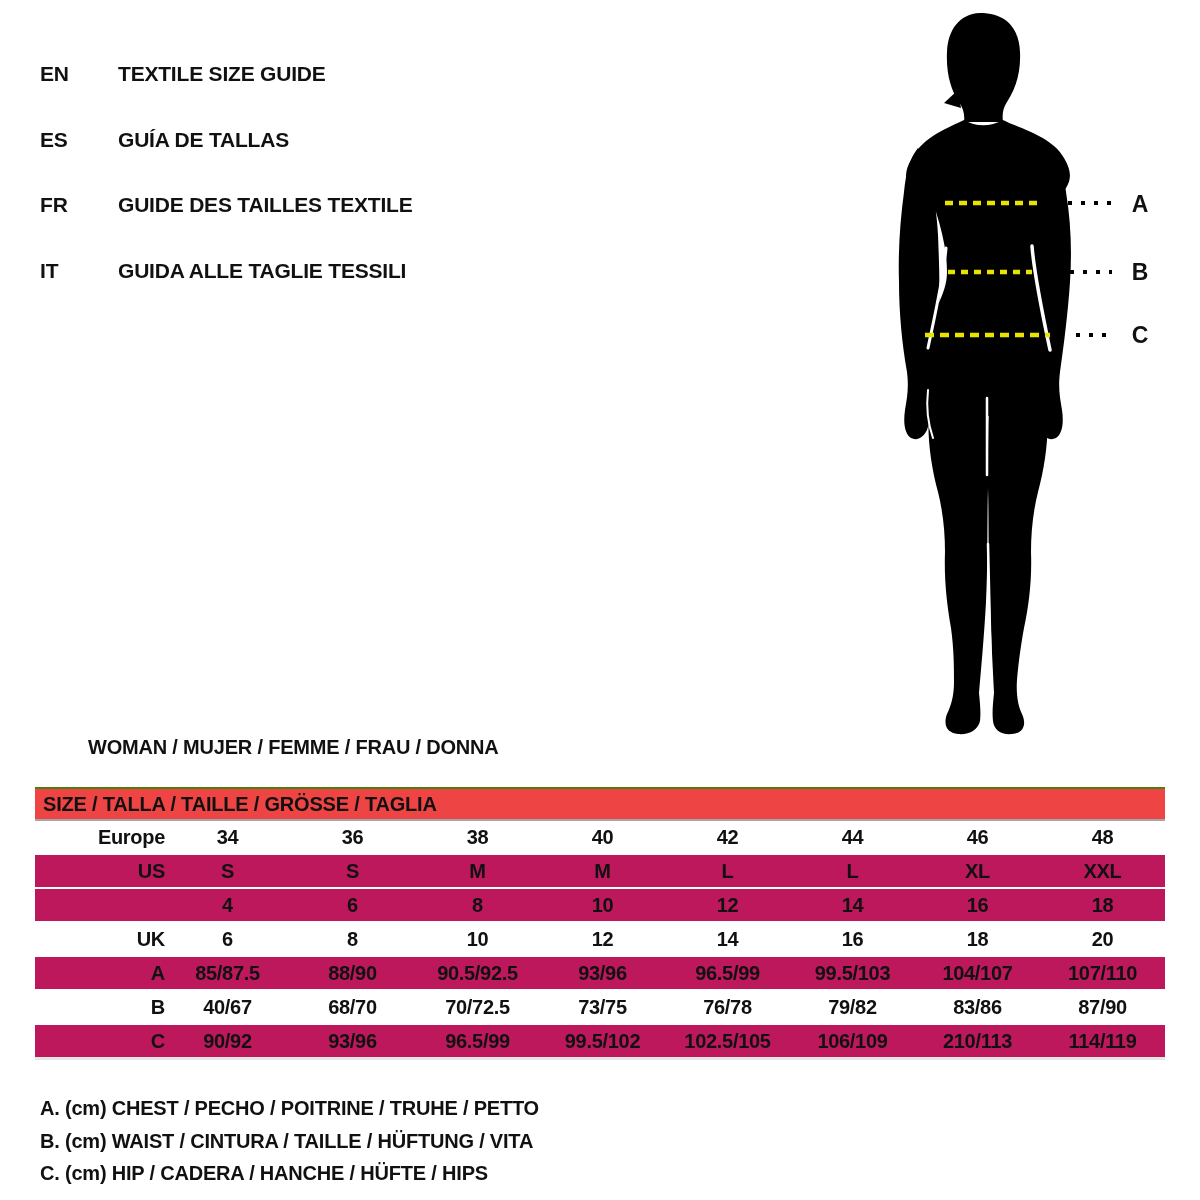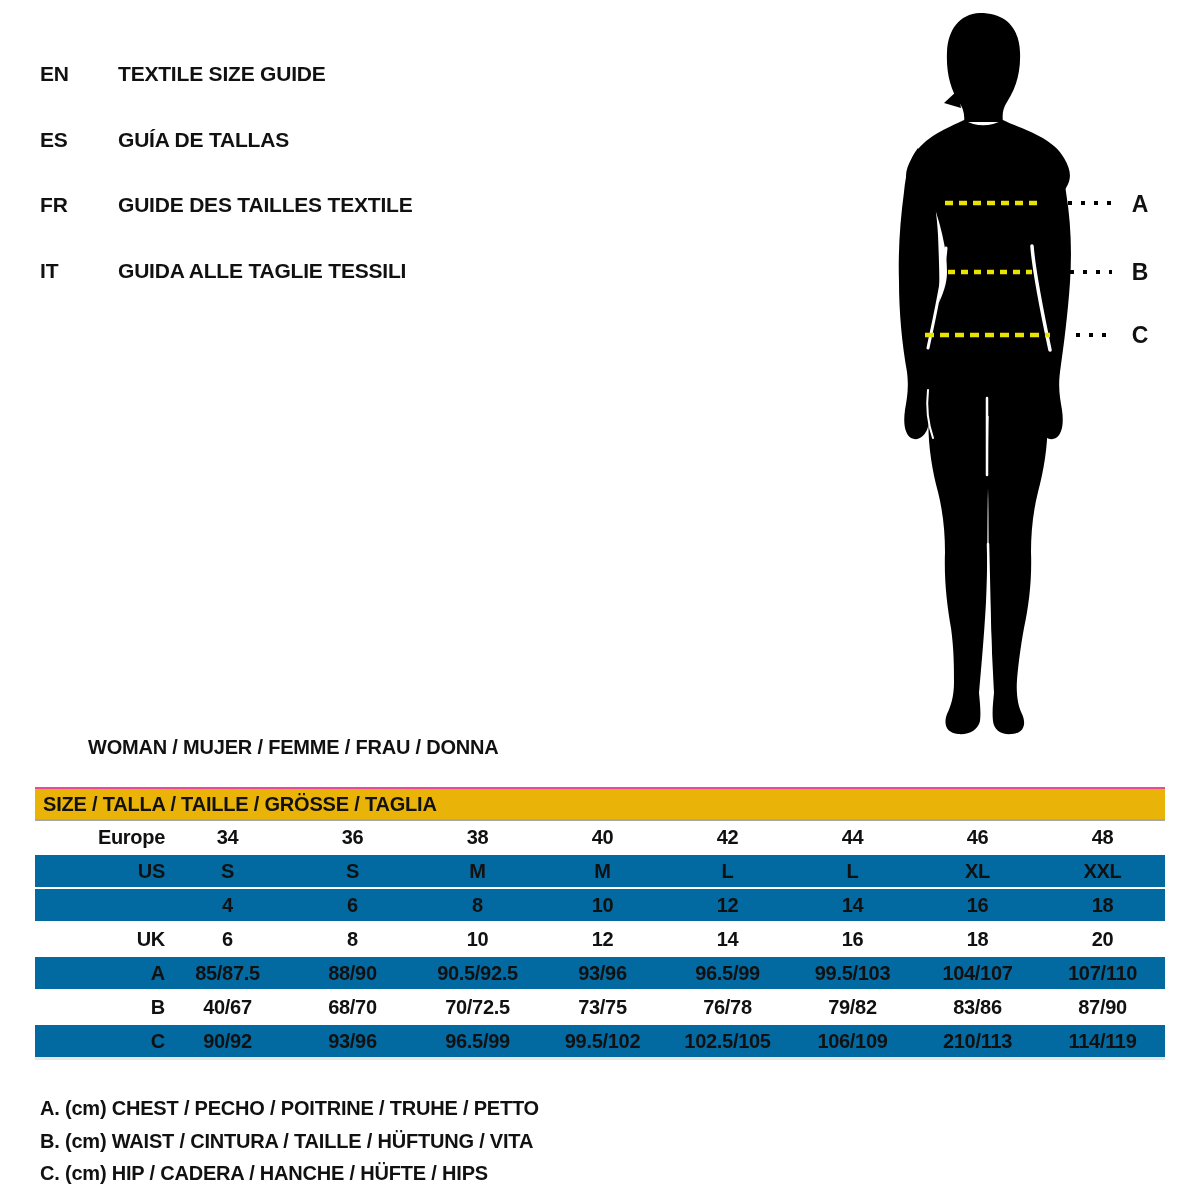--- a/index.html
+++ b/index.html
@@ -29,33 +29,33 @@
   .category-heading{
     position:absolute;left:40px;top:736px;
     font-size:20px;font-weight:700;letter-spacing:-0.2px;margin-left:48px;
   }
   
   .size-table{
     position:absolute;left:35px;top:787px;width:1130px;
     border-collapse:collapse;table-layout:fixed;
   }
   .size-table thead th{
-    background:#eab308;
-    border-top:2px solid #ec4899;
+    background:#ef4444;
+    border-top:2px solid #4d7c0f;
     border-bottom:2px solid #a6a6a6;
     text-align:left;height:28px;padding:1px 0 1px 8px;
     font-size:20px;font-weight:700;letter-spacing:-0.2px;
   }
   .size-table td{
     height:32px;padding:0;text-align:center;
     font-size:20px;font-weight:700;letter-spacing:-0.3px;
     border-bottom:2px solid #ffffff;
   }
   .size-table td.rowlabel{text-align:right;padding-left:8px;font-weight:700;}
-  .size-table tr.shaded{background:#0369a1;padding-left:20px;}
+  .size-table tr.shaded{background:#be185d;padding-left:20px;}
   .size-table tbody tr:last-child td{border-bottom:3px solid #e6e6e6;}
   
   .legend{position:absolute;left:40px;top:1092px;}
   .legend-line{font-size:20px;font-weight:700;line-height:32.5px;letter-spacing:-0.2px;}
 </style>
 </head>
 <body>
 
 <div class="lang-list">
   <div class="lang-row">

